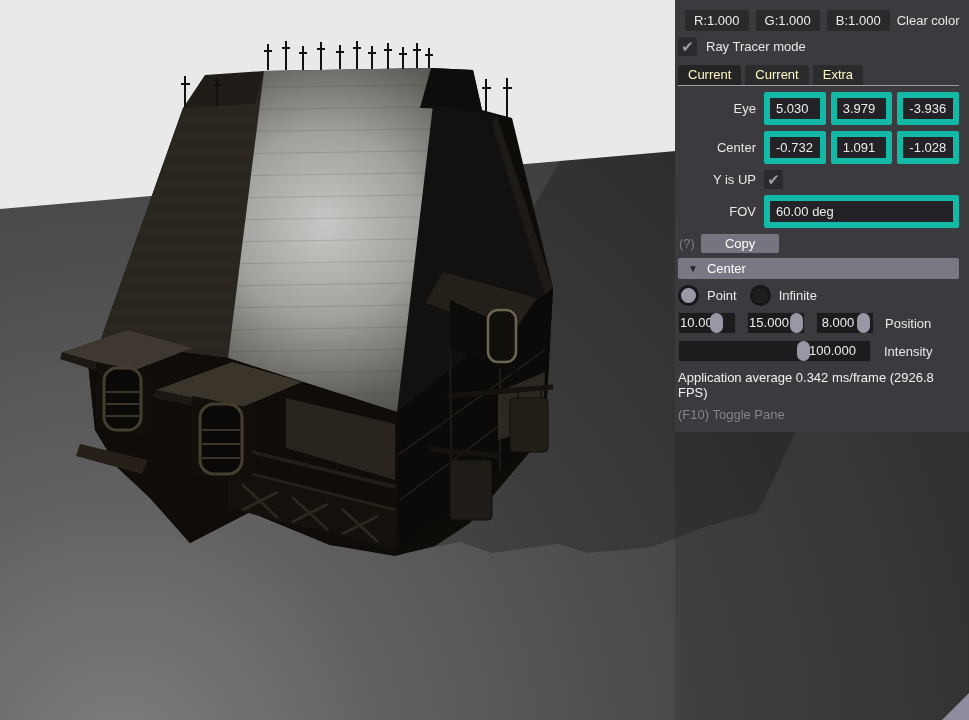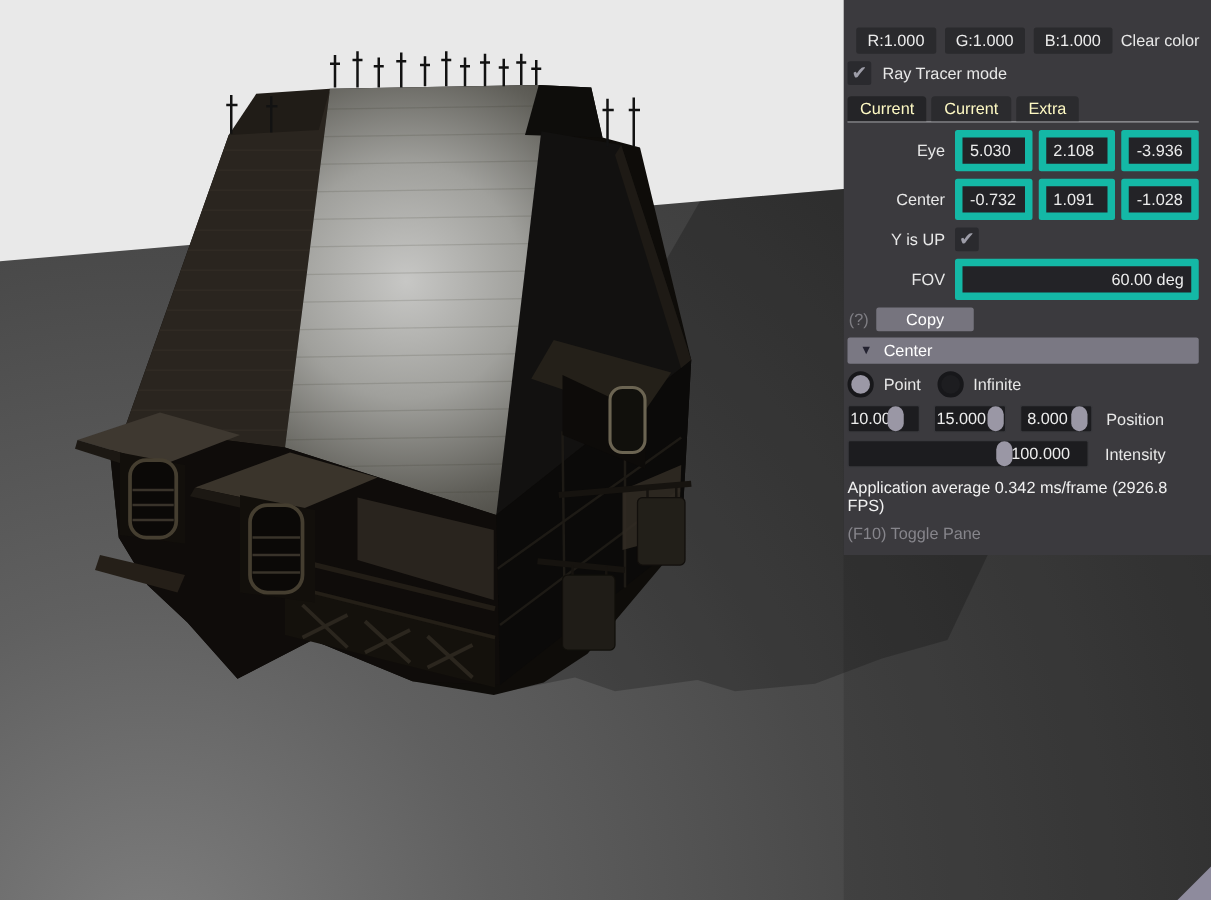--- a/index.html
+++ b/index.html
@@ -7,21 +7,21 @@
        font-family:"Liberation Sans",sans-serif;}
   .viewport{position:relative;width:969px;height:720px;}
   svg.scene{position:absolute;left:0;top:0;}
 
   
   .pane{position:absolute;left:675px;top:0;width:294px;height:720px;
         background:rgba(16,16,18,0.16);}
   .controls{background:#3b3a3e;color:#e8e8e8;font-size:13px;
             padding:8px 10px 10px 3px;}
   .row{display:flex;align-items:center;margin-top:6px;}
-  .row:first-child{margin-top:14px;}
+  .row:first-child{margin-top:2px;}
 
   .swatch{width:21px;height:21px;background:#fff;border-radius:2px;margin-right:7px;}
   .btn{background:#2a2a2d;color:#ececec;border-radius:2px;padding:3px 9px;
        margin-right:7px;line-height:15px;white-space:nowrap;}
   .plain-label{color:#e8e8e8;white-space:nowrap;}
 
   .checkbox{width:19px;height:19px;background:#2a2a2e;border-radius:2px;
             color:#9d9da8;font-size:15px;line-height:19px;text-align:center;
             margin-right:9px;}
   .checkbox.small{margin-right:0;}
@@ -30,21 +30,21 @@
   .tab{background:#2b2b2e;color:#fef9c3;padding:2px 10px;border-radius:3px 3px 0 0;
        margin-right:4px;line-height:16px;}
   .tab.active{background:#242427;}
   .tab-line{height:1px;background:#9d9da1;margin:0 0 3px 0;}
 
   .lbl{width:78px;text-align:right;margin-right:8px;color:#e8e8e8;flex:none;}
   .fields{display:flex;gap:5px;flex:1;}
   .field{background:#232327;border:6px solid #14b8a6;border-radius:2px;
          color:#ececec;padding:2px 6px;height:17px;line-height:17px;flex:1;
          white-space:nowrap;overflow:hidden;}
-  .field.wide{text-align:right;flex:1;}
+  .field.wide{text-align:left;flex:1;}
 
   .help{color:#7f7e84;margin:0 6px 0 1px;}
   .copy-btn{background:#76747e;color:#fff;border-radius:2px;padding:1px 24px;line-height:17px;}
 
   .group-header{display:flex;align-items:center;background:#7a7883;border-radius:2px;
                 height:21px;margin-top:5px;color:#fff;}
   .tri{color:#232230;font-size:10px;margin:0 9px 0 10px;}
 
   .radio{width:21px;height:21px;border-radius:50%;border:3px solid #17171a;
          box-sizing:border-box;margin-right:8px;flex:none;}
@@ -242,21 +242,21 @@
         <div class="tab active">Current</div>
         <div class="tab">Current</div>
         <div class="tab">Extra</div>
       </div>
       <div class="tab-line"></div>
 
       <div class="row">
         <span class="lbl">Eye</span>
         <div class="fields">
           <div class="field">5.030</div>
-          <div class="field">2.108</div>
+          <div class="field">3.979</div>
           <div class="field">-3.936</div>
         </div>
       </div>
 
       <div class="row">
         <span class="lbl">Center</span>
         <div class="fields">
           <div class="field">-0.732</div>
           <div class="field">1.091</div>
           <div class="field">-1.028</div>

